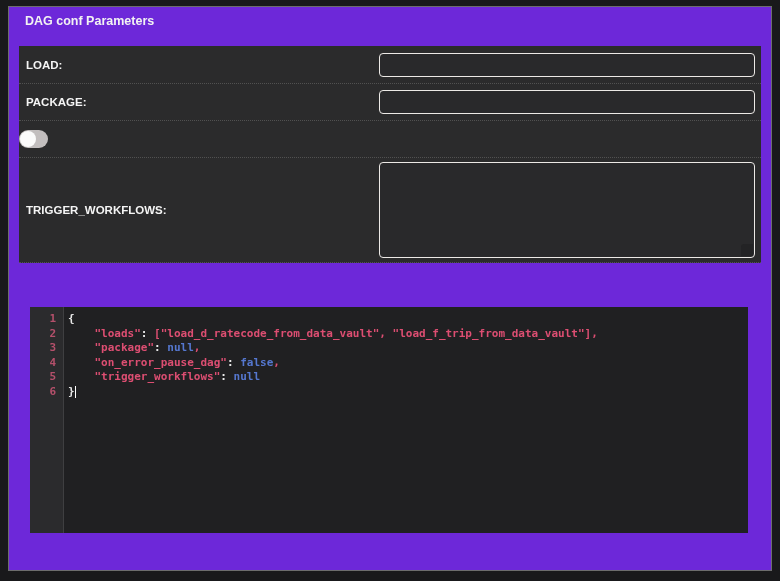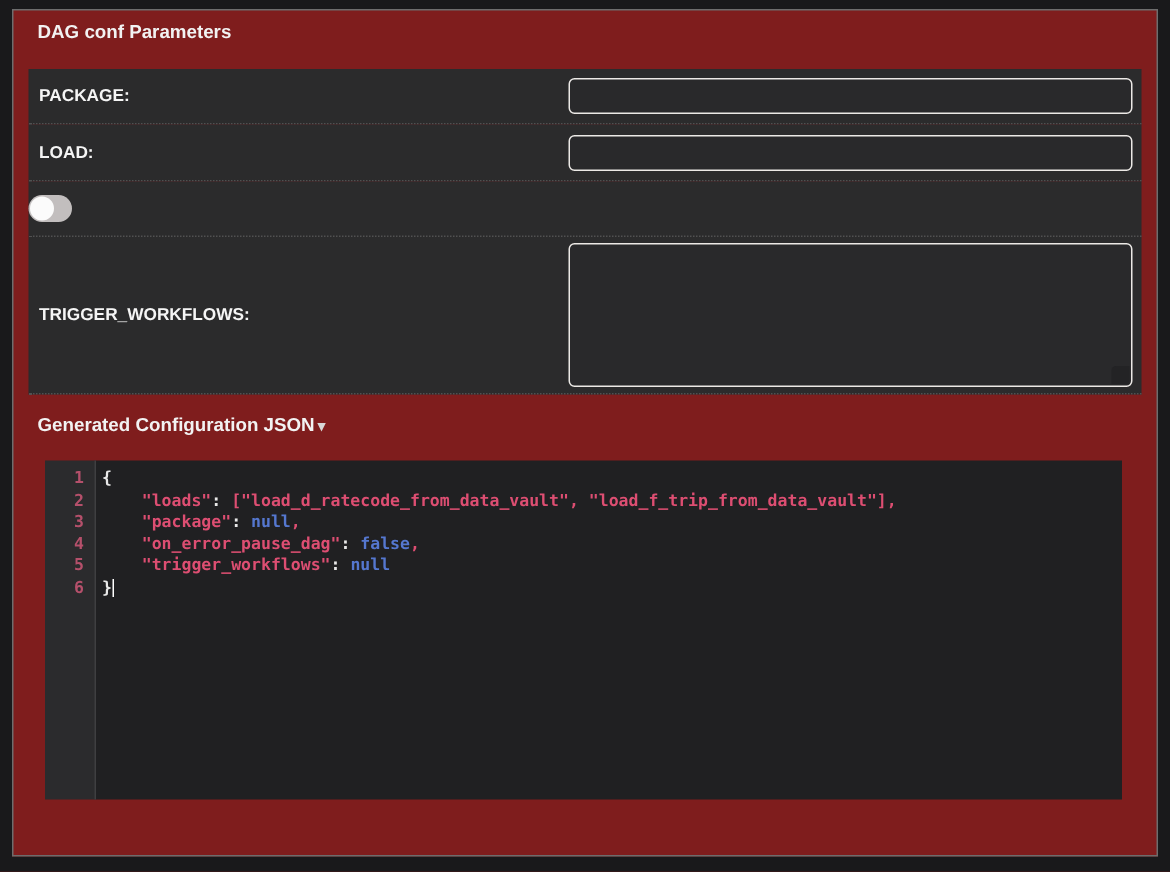--- a/index.html
+++ b/index.html
@@ -7,21 +7,21 @@
     width: 780px; height: 581px;
     background: #19191b;
     font-family: "Liberation Sans", sans-serif;
     overflow: hidden;
     position: relative;
   }
   .panel {
     position: absolute;
     left: 8px; top: 6px;
     width: 764px; height: 565px;
-    background: #7f1d1d;
+    background: #6d28d9;
     border: 1px solid #6d6d6d;
   }
   .panel-title {
     position: absolute;
     left: 16px; top: 7px;
     font-size: 12.5px;
     font-weight: bold;
     color: #f2f2f2;
   }
   .form-table {
@@ -151,29 +151,29 @@
 </style>
 </head>
 <body>
 
 <div class="panel">
 
   <div class="panel-title">DAG conf Parameters</div>
 
   <div class="form-table">
 
+    <div class="form-row h38">
+      <div class="form-label">LOAD:</div>
+      <div class="form-value">
+        <input type="text" class="text-input" value="" style="">
+      </div>
+    </div>
+
     <div class="form-row h37">
       <div class="form-label">PACKAGE:</div>
-      <div class="form-value">
-        <input type="text" class="text-input" value="" style="">
-      </div>
-    </div>
-
-    <div class="form-row h38">
-      <div class="form-label">LOAD:</div>
       <div class="form-value">
         <input type="text" class="text-input" value="" style="">
       </div>
     </div>
 
     <div class="form-row h37">
       <div class="form-value">
         <div class="toggle">
           <div class="toggle-knob"></div>
         </div>
@@ -183,21 +183,20 @@
     <div class="form-row h105">
       <div class="form-label">TRIGGER_WORKFLOWS:</div>
       <div class="form-value">
         <textarea class="textarea-input" style=""></textarea>
         <div class="resize-grip"></div>
       </div>
     </div>
 
   </div>
 
-  <div class="generated-header"><span>Generated Configuration JSON</span><span class="caret-icon">▾</span></div>
 
   <div class="editor">
     <div class="gutter">
         <div>1</div>
         <div>2</div>
         <div>3</div>
         <div>4</div>
         <div>5</div>
         <div>6</div>
       </div>

